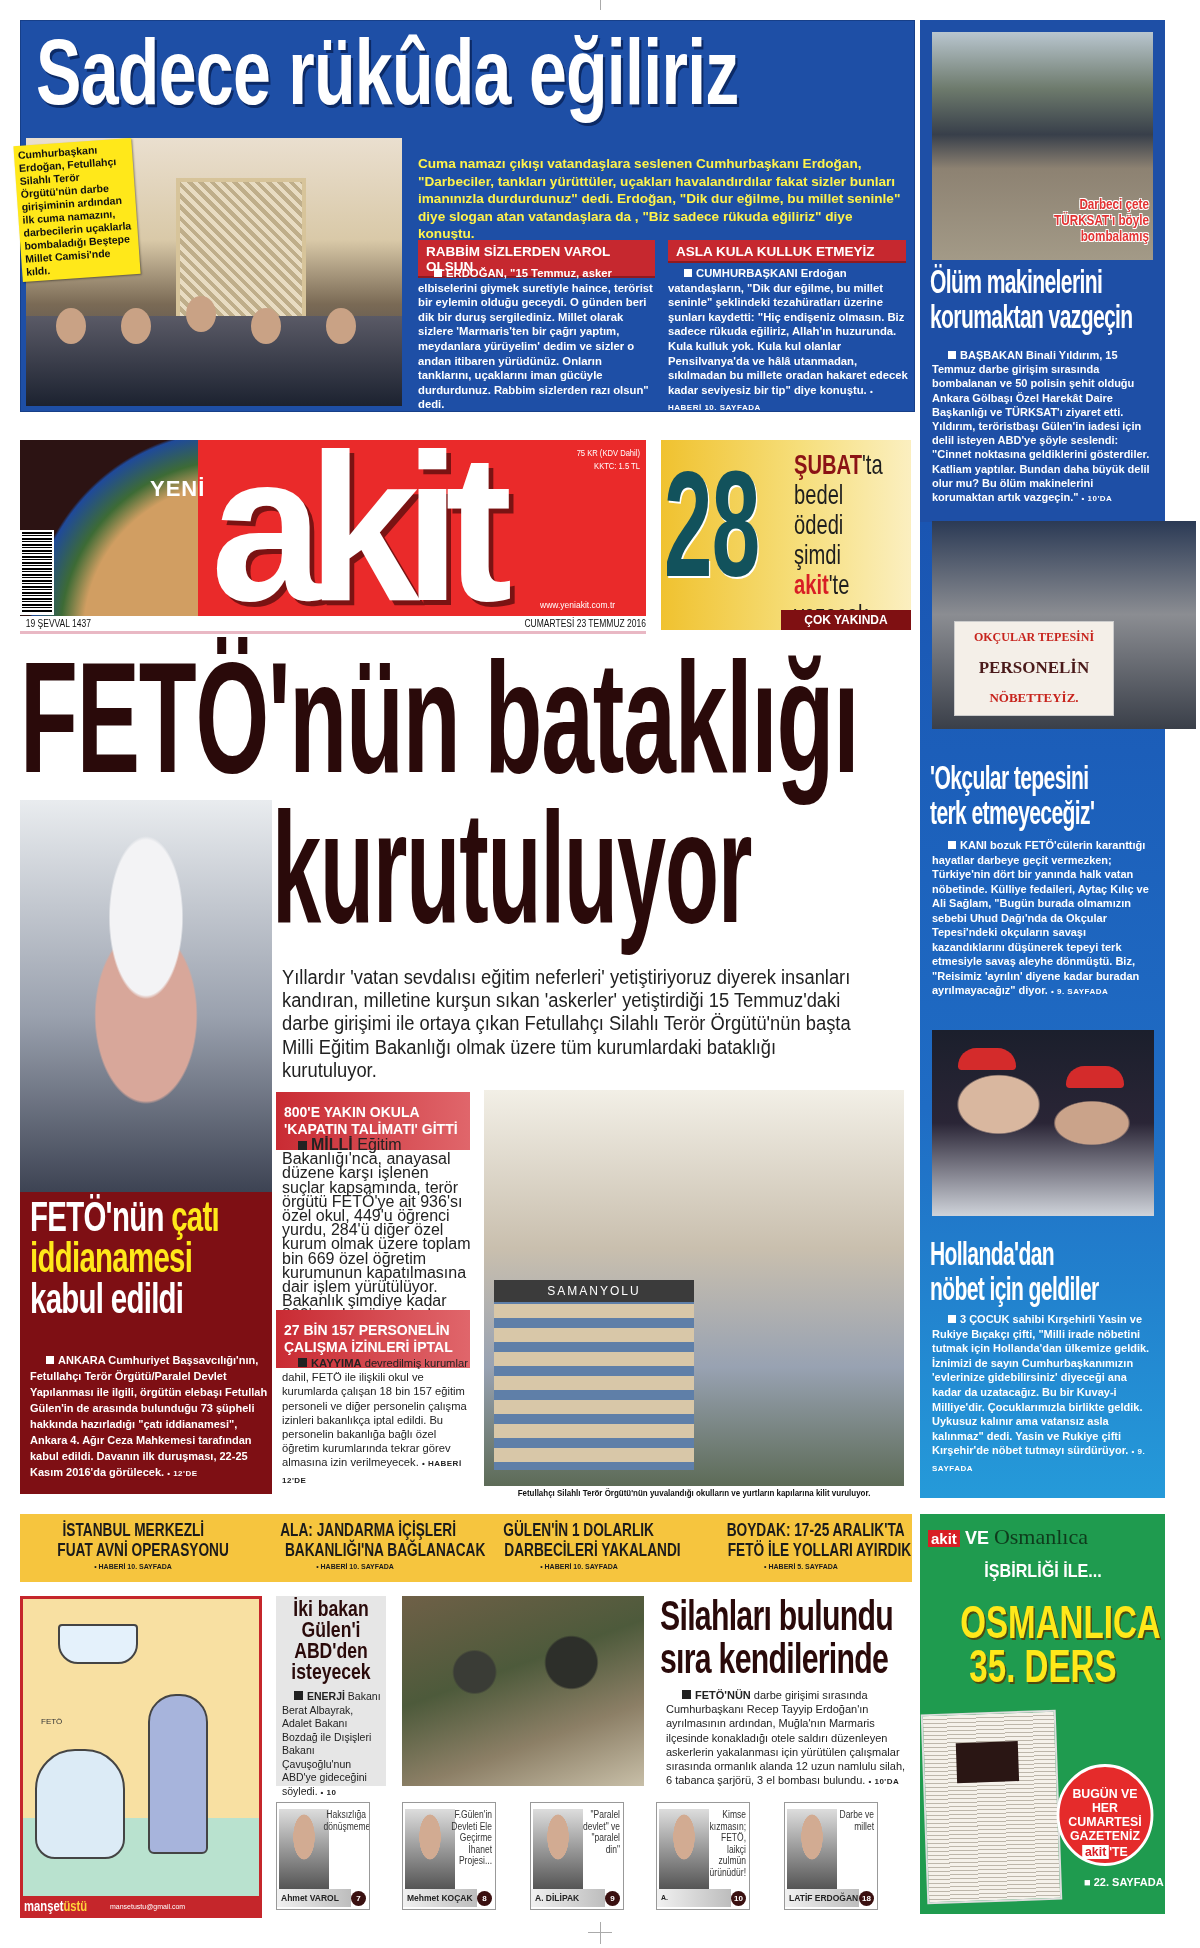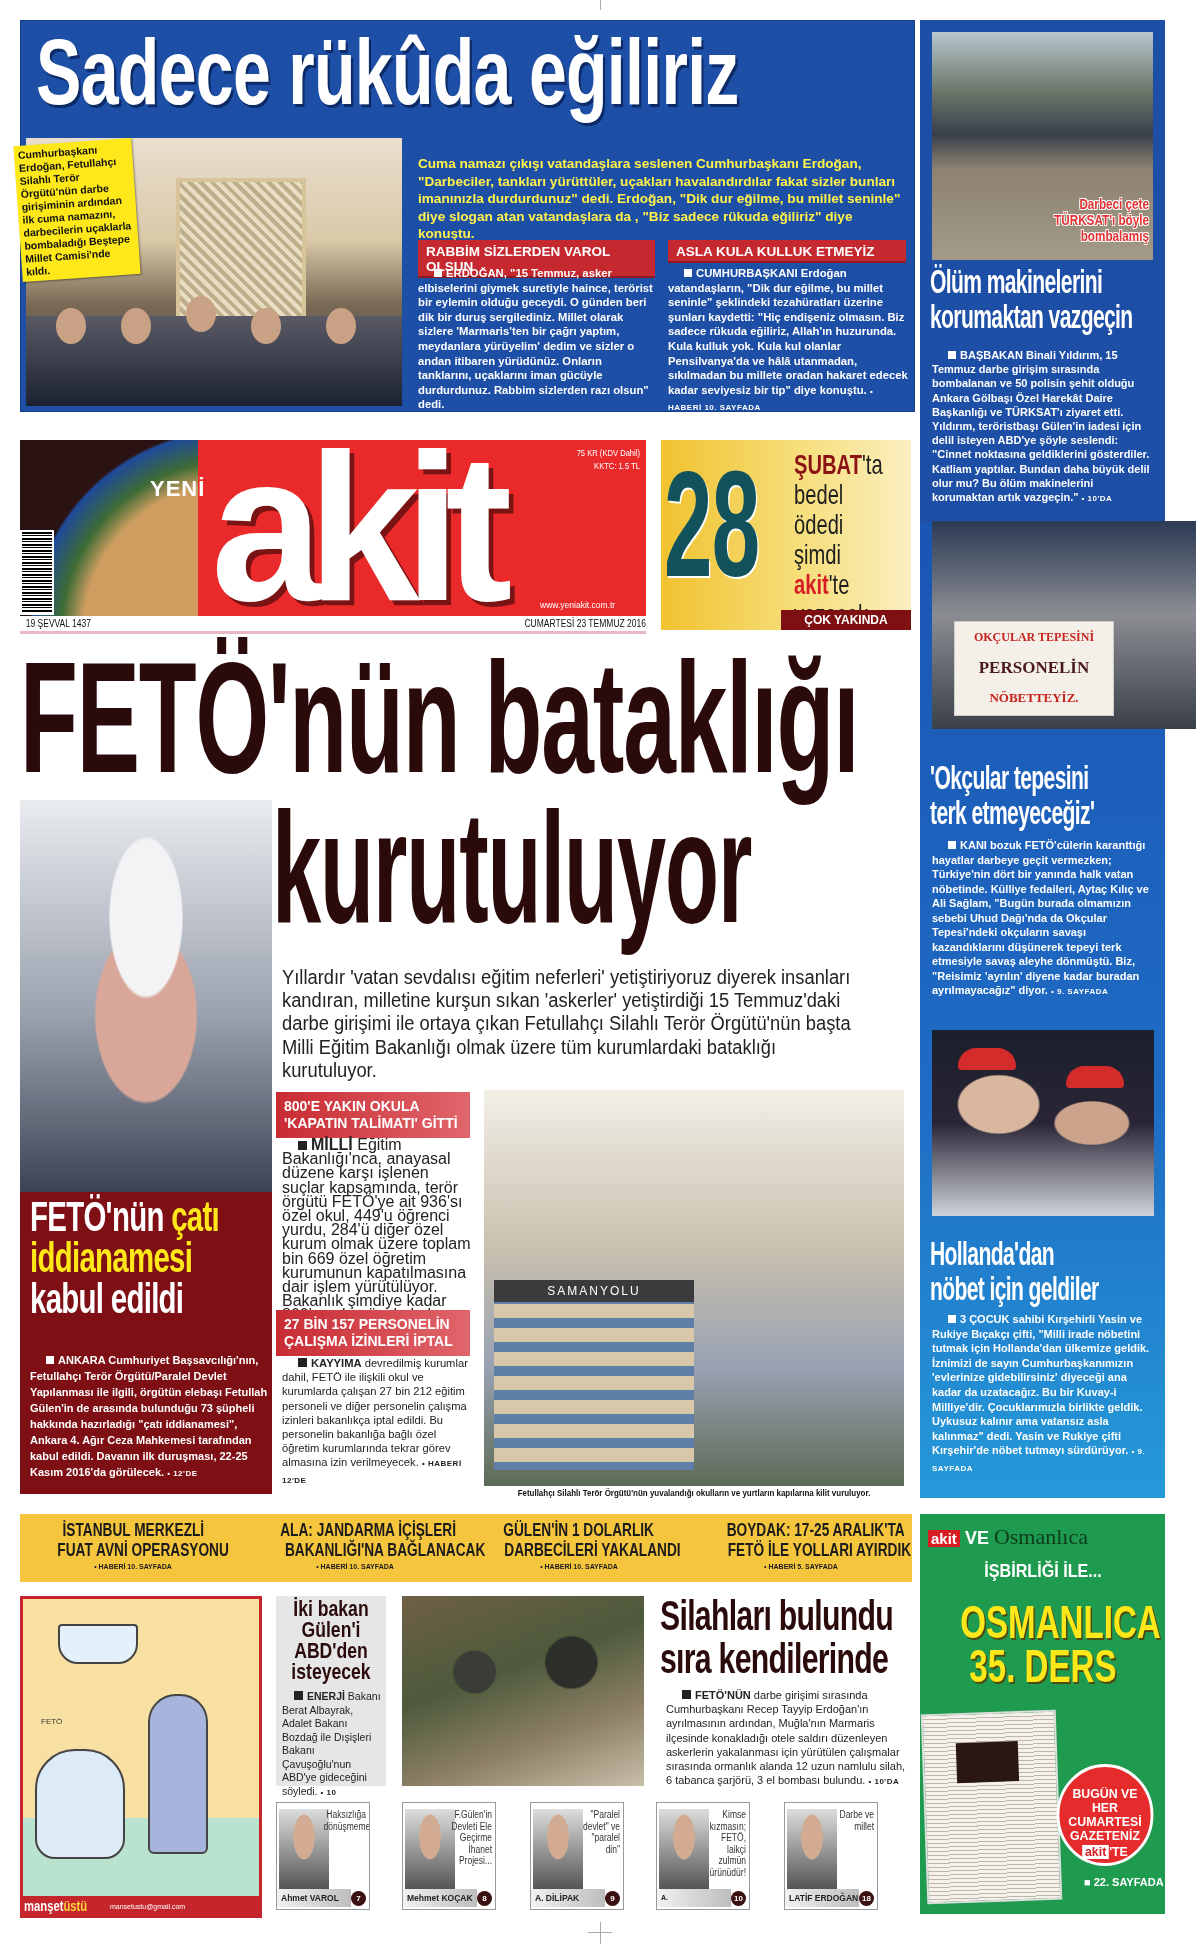--- a/index.html
+++ b/index.html
@@ -67,21 +67,21 @@
 #gulen-photo{left:20px;top:800px;width:252px;height:392px;background:radial-gradient(ellipse at 50% 30%,#f3f3f5 0 20%,transparent 21%),radial-gradient(ellipse at 50% 55%,#d8a79a 0 28%,transparent 29%),linear-gradient(180deg,#e9ecef 0%,#9aa1ae 55%,#3d4353 100%)}
 #deck{left:282px;top:966px;width:630px;font-size:19.5px;line-height:23.2px;color:#222;transform:scaleX(.94);transform-origin:left top}
 
 
 #red-box{left:20px;top:1192px;width:252px;height:302px;background:#7e0f14}
 #rb-h{left:30px;top:1196px;font-size:42px;line-height:41px;color:#fff;transform:scaleX(.7)}
 #rb-h .y{color:#ffe81a}
 #rb-b{left:30px;top:1352px;width:240px;font-size:11px;line-height:16px;color:#fff;font-weight:bold}
 
 
-.pinkhead{background:linear-gradient(90deg,#c92b33,#e0666b);color:#fff;font-size:14px;line-height:17px;font-weight:bold;padding:6px 8px}
+.pinkhead{background:linear-gradient(90deg,#c92b33,#e0666b);color:#fff;font-size:14px;line-height:17px;font-weight:bold;padding:12px 8px}
 #a1-head{left:276px;top:1092px;width:194px}
 #a1-body{left:282px;top:1138px;width:190px;font-size:16px;line-height:14.2px;color:#222}
 #a2-head{left:276px;top:1310px;width:194px}
 #a2-body{left:282px;top:1356px;width:190px;font-size:11.2px;line-height:14.2px;color:#222}
 #school-photo{left:484px;top:1090px;width:420px;height:396px;background:linear-gradient(180deg,#f2efe6 0%,#c9bfae 40%,#98a2b2 70%,#5d6b57 100%);overflow:hidden}
 .bld{position:absolute;left:10px;top:190px;width:200px;height:190px;background:repeating-linear-gradient(180deg,#d8c7a8 0 14px,#5f7fa8 14px 24px)}
 .bld-sign{position:absolute;left:10px;top:190px;width:200px;height:22px;background:#3b3b3b;color:#fff;font-size:12px;text-align:center;line-height:22px;letter-spacing:2px}
 #school-caption{left:484px;top:1488px;width:420px;font-size:8.3px;font-weight:bold;color:#111;text-align:center;transform:scaleX(.96)}
 
 
@@ -208,21 +208,21 @@
 <div id="p28-bar" class="abs">ÇOK YAKINDA</div>
 
 <div id="main-h1" class="abs cond">FETÖ'nün bataklığı</div>
 <div id="gulen-photo" class="abs"></div>
 <div id="main-h2" class="abs cond">kurutuluyor</div>
 <div id="deck" class="abs nar">Yıllardır 'vatan sevdalısı eğitim neferleri' yetiştiriyoruz diyerek insanları kandıran, milletine kurşun sıkan 'askerler' yetiştirdiği 15 Temmuz'daki darbe girişimi ile ortaya çıkan Fetullahçı Silahlı Terör Örgütü'nün başta Milli Eğitim Bakanlığı olmak üzere tüm kurumlardaki bataklığı kurutuluyor.</div>
 
 <div id="a1-head" class="abs pinkhead">800'E YAKIN OKULA 'KAPATIN TALİMATI' GİTTİ</div>
 <div id="a1-body" class="abs nar"><span class="sqd"></span><b>MİLLİ</b> <span>Eğitim Bakanlığı'nca, anayasal düzene karşı işlenen suçlar kapsamında, terör örgütü FETÖ'ye ait 936'sı özel okul, 449'u öğrenci yurdu, 284'ü diğer özel kurum olmak üzere toplam bin 669 özel öğretim kurumunun kapatılmasına dair işlem yürütülüyor. Bakanlık şimdiye kadar 800'e yakın özel okulun kapatılmasıyla ilgili yazılı talimatını illere gönderdi.</span></div>
 <div id="a2-head" class="abs pinkhead">27 BİN 157 PERSONELİN ÇALIŞMA İZİNLERİ İPTAL</div>
-<div id="a2-body" class="abs nar"><span class="sqd"></span><b>KAYYIMA</b> <span>devredilmiş kurumlar dahil, FETÖ ile ilişkili okul ve kurumlarda çalışan 27 bin 212 eğitim personeli ve diğer personelin çalışma izinleri bakanlıkça iptal edildi. Bu personelin bakanlığa bağlı özel öğretim kurumlarında tekrar görev almasına izin verilmeyecek.</span> <span class="ref">• HABERİ 12'DE</span></div>
+<div id="a2-body" class="abs nar"><span class="sqd"></span><b>KAYYIMA</b> <span>devredilmiş kurumlar dahil, FETÖ ile ilişkili okul ve kurumlarda çalışan 18 bin 157 eğitim personeli ve diğer personelin çalışma izinleri bakanlıkça iptal edildi. Bu personelin bakanlığa bağlı özel öğretim kurumlarında tekrar görev almasına izin verilmeyecek.</span> <span class="ref">• HABERİ 12'DE</span></div>
 
 <div id="school-photo" class="abs">
   <div class="bld"></div>
   <div class="bld-sign">SAMANYOLU</div>
 </div>
 <div id="school-caption" class="abs">Fetullahçı Silahlı Terör Örgütü'nün yuvalandığı okulların ve yurtların kapılarına kilit vuruluyor.</div>
 
 <div id="red-box" class="abs"></div>
 <div id="rb-h" class="abs cond">
   <div><span>FETÖ'nün</span> <span class="y">çatı</span></div>

